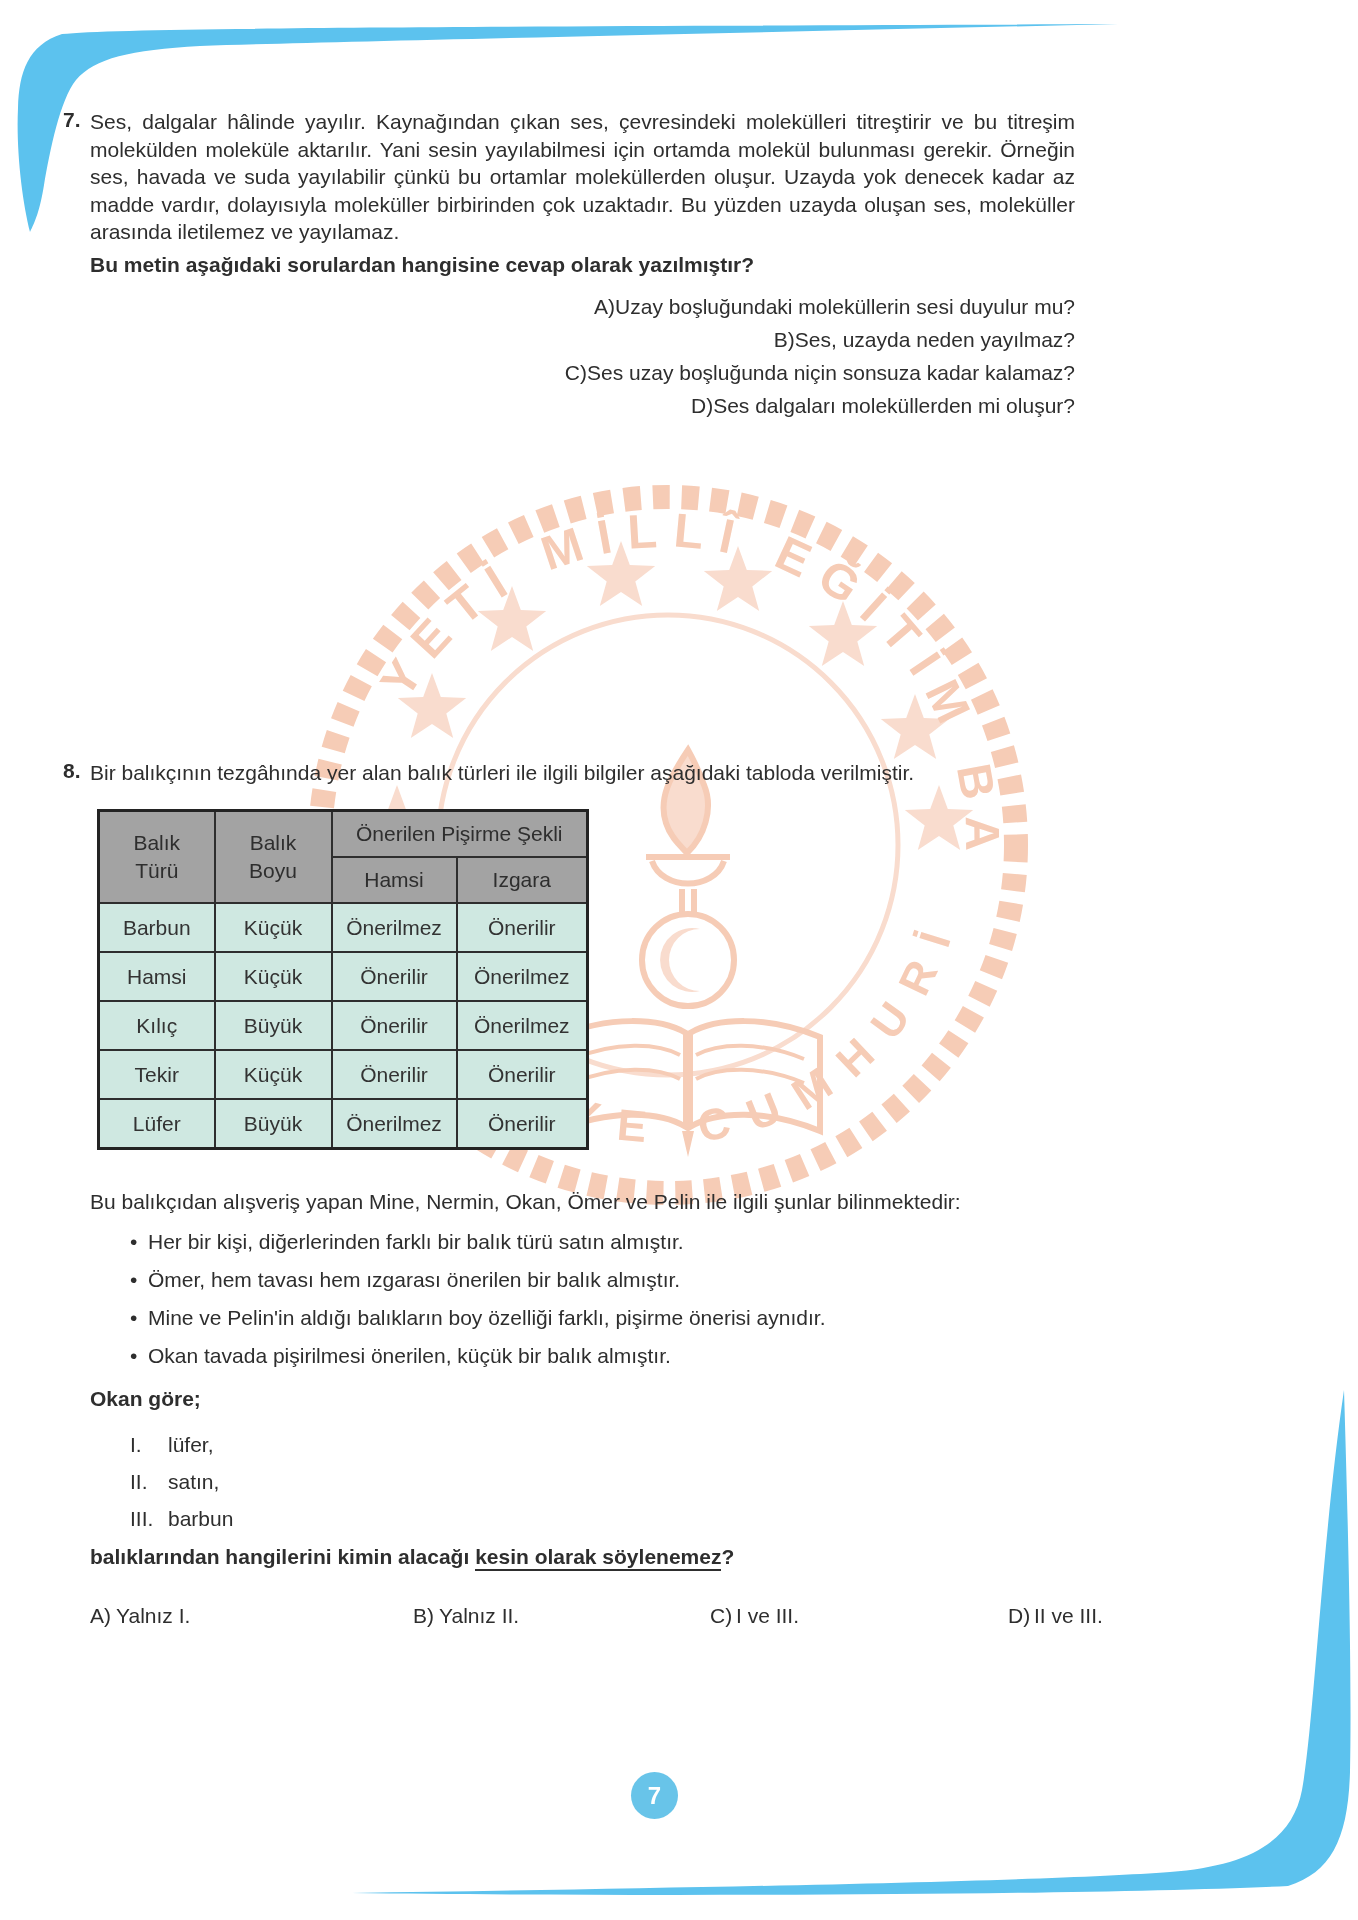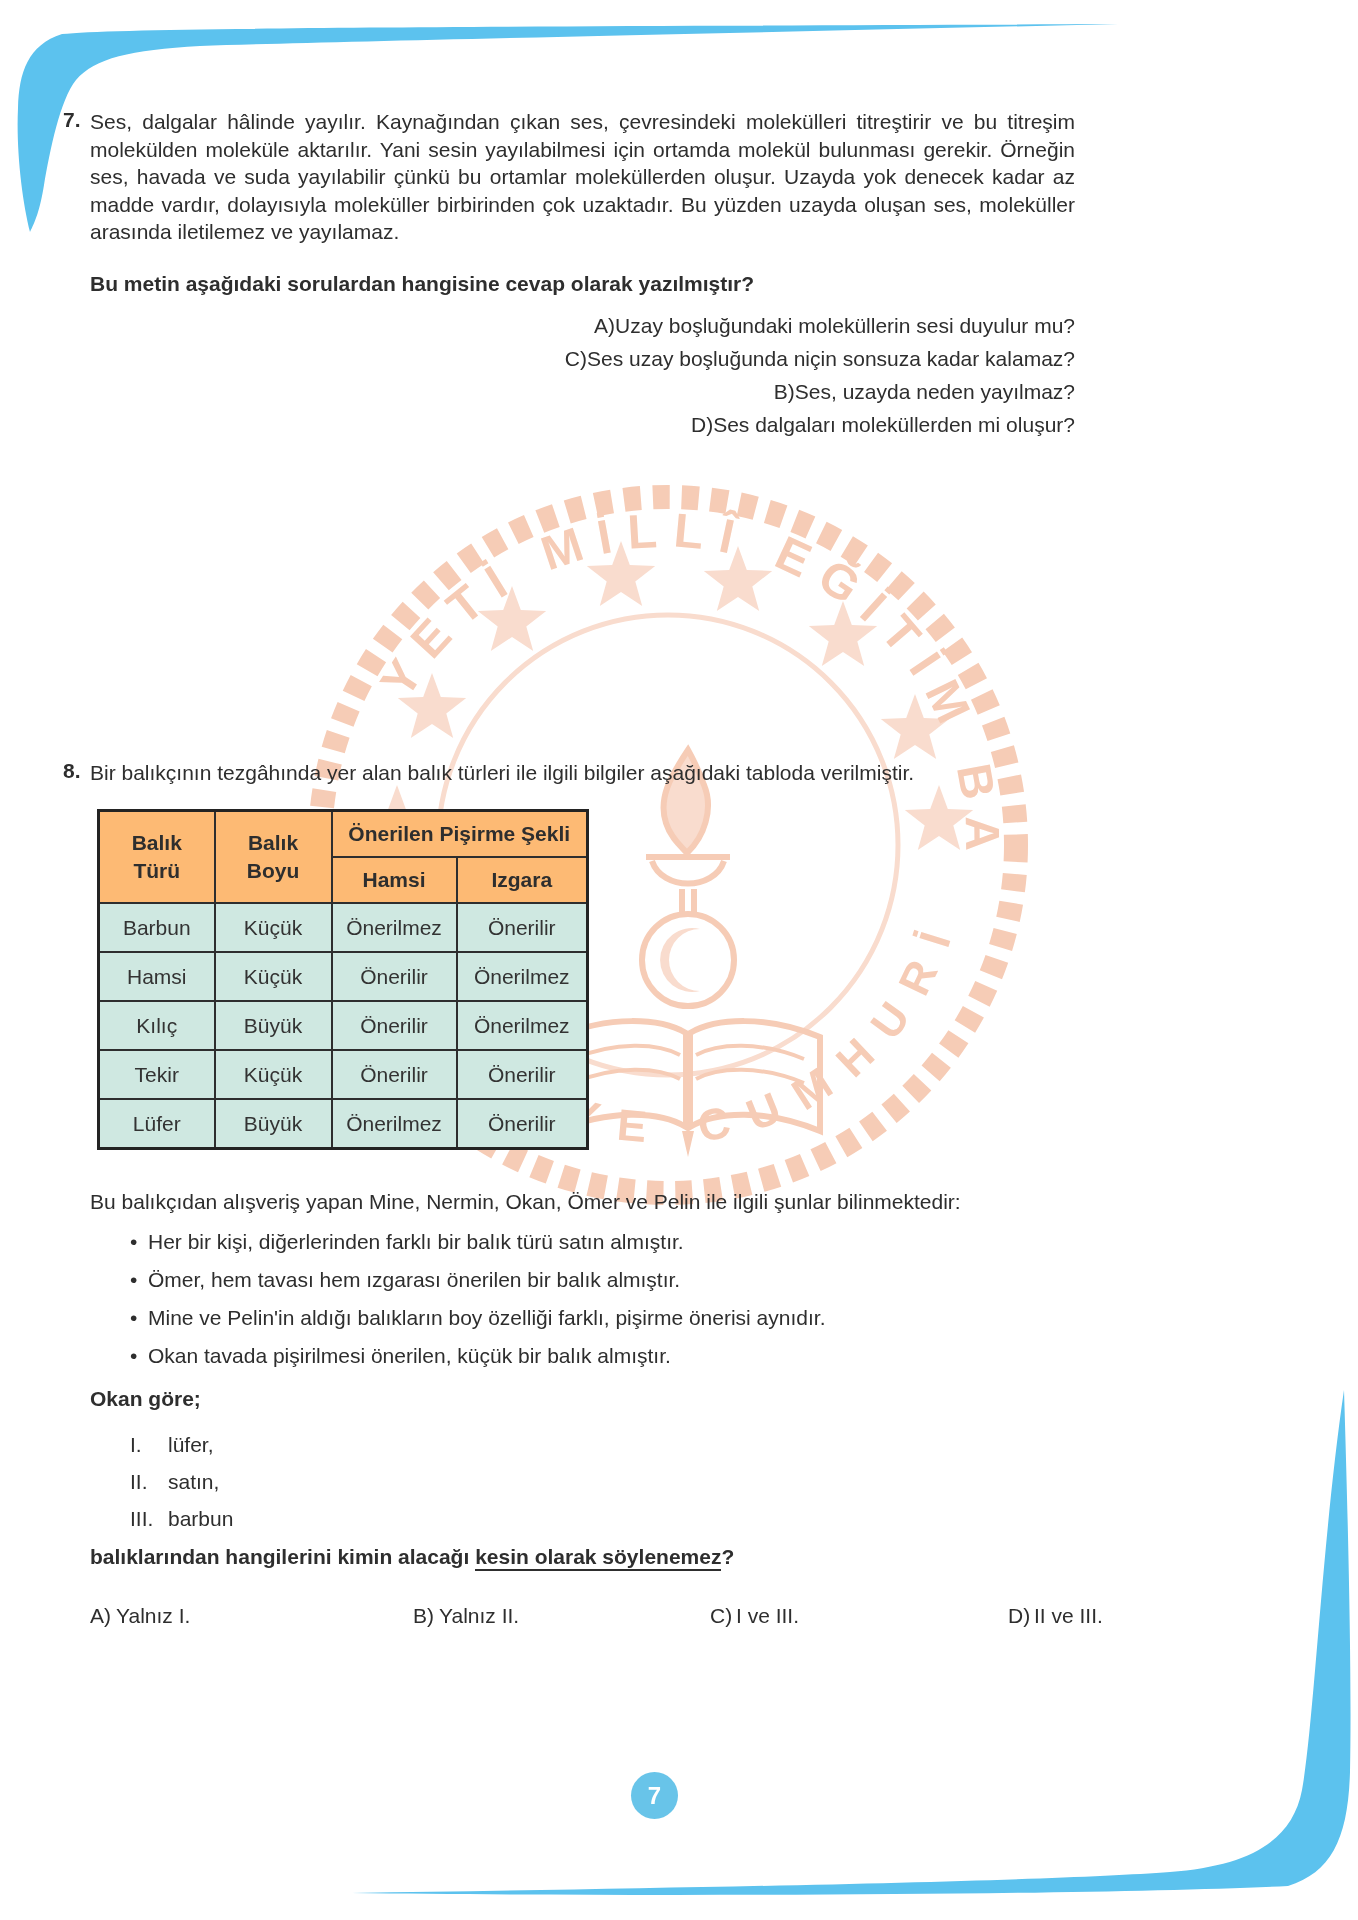--- a/index.html
+++ b/index.html
@@ -13,39 +13,39 @@
   }
   .bg-art{position:absolute;left:0;top:0;width:1358px;height:1920px;z-index:0;pointer-events:none;}
   .content{position:relative;z-index:1;}
 
   .qblock{position:absolute;left:63px;width:1012px;}
   .q7{top:108px;}
   .q8{top:759px;}
   .qnum{position:absolute;left:0;top:0;font-weight:bold;font-size:21px;}
   .qbody{margin-left:27px;font-size:21px;line-height:27.6px;}
   .para{text-align:justify;}
-  .prompt{margin-top:24px;font-weight:bold;}
+  .prompt{margin-top:5px;font-weight:bold;}
   .opts{list-style:none;margin:14px 0 0 0;padding:0;text-align:right;}
   .opts li{line-height:27px;margin-bottom:6px;}
   .opt-label{display:inline-block;min-width:26px;}
 
   
   .intro{line-height:28px;}
   table.fish{
     border-collapse:collapse;
     margin:22px 0 0 7px;
     font-size:21px;
   }
   table.fish th, table.fish td{
     border:2px solid #2e2e2e;
     text-align:center;
     padding:0 10px;
   }
   table.fish{border:3px solid #232323;}
-  table.fish th{background:#fdba74;font-weight:bold;height:44px;}
+  table.fish th{background:#a3a3a3;font-weight:normal;height:44px;}
   table.fish td{background:#cfe8e1;height:47px;color:#333;}
   col.c1{width:116px;} col.c2{width:117px;} col.c3{width:125px;} col.c4{width:131px;}
 
   .info-intro{margin-top:38px;line-height:28px;}
   .bullets{list-style:none;margin:12px 0 0 0;padding-left:40px;}
   .bullets li{line-height:27px;margin-bottom:11px;position:relative;padding-left:18px;}
   .bullets li::before{content:"\2022";position:absolute;left:0;top:0;}
   .buna{margin-top:16px;font-weight:bold;}
   .romans{list-style:none;margin:18px 0 0 0;padding-left:40px;}
   .romans li{line-height:27px;margin-bottom:10px;}
@@ -116,22 +116,22 @@
 
   <div class="content">
 
     <div class="qblock q7">
       <span class="qnum">7.</span>
       <div class="qbody">
         <div class="para">Ses, dalgalar hâlinde yayılır. Kaynağından çıkan ses, çevresindeki molekülleri titreştirir ve bu titreşim molekülden moleküle aktarılır. Yani sesin yayılabilmesi için ortamda molekül bulunması gerekir. Örneğin ses, havada ve suda yayılabilir çünkü bu ortamlar moleküllerden oluşur. Uzayda yok denecek kadar az madde vardır, dolayısıyla moleküller birbirinden çok uzaktadır. Bu yüzden uzayda oluşan ses, moleküller arasında iletilemez ve yayılamaz.</div>
         <div class="prompt">Bu metin aşağıdaki sorulardan hangisine cevap olarak yazılmıştır?</div>
         <ul class="opts">
           <li><span class="opt-label">A)</span><span>Uzay boşluğundaki moleküllerin sesi duyulur mu?</span></li>
+          <li><span class="opt-label">B)</span><span>Ses, uzayda neden yayılmaz?</span></li>
           <li><span class="opt-label">C)</span><span>Ses uzay boşluğunda niçin sonsuza kadar kalamaz?</span></li>
-          <li><span class="opt-label">B)</span><span>Ses, uzayda neden yayılmaz?</span></li>
           <li><span class="opt-label">D)</span><span>Ses dalgaları moleküllerden mi oluşur?</span></li>
         </ul>
       </div>
     </div>
 
     <div class="qblock q8">
       <span class="qnum">8.</span>
       <div class="qbody">
         <div class="intro">Bir balıkçının tezgâhında yer alan balık türleri ile ilgili bilgiler aşağıdaki tabloda verilmiştir.</div>
 

